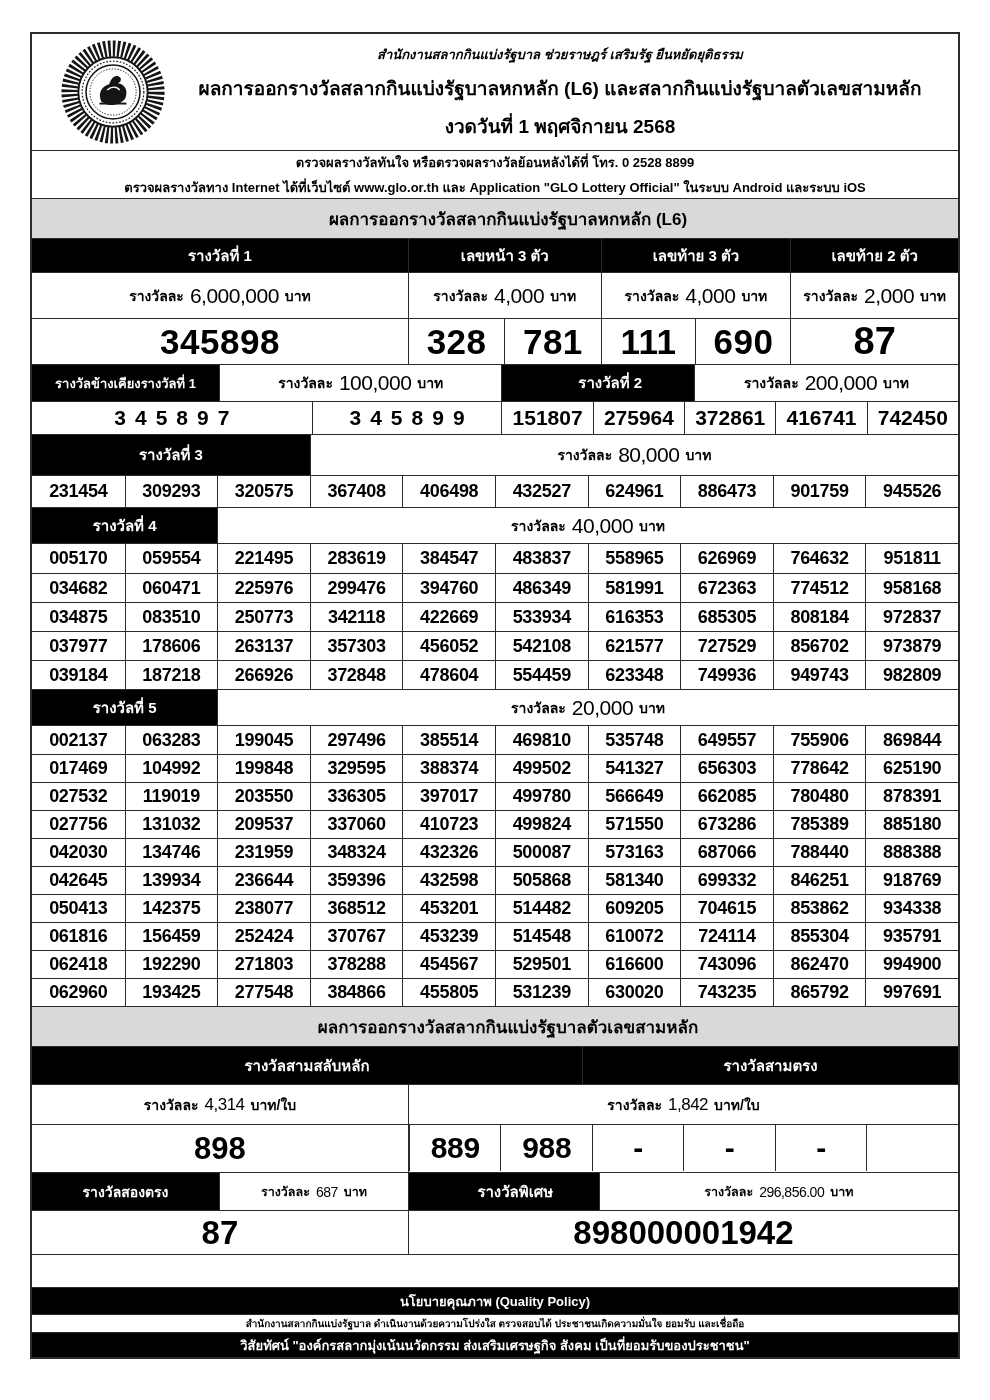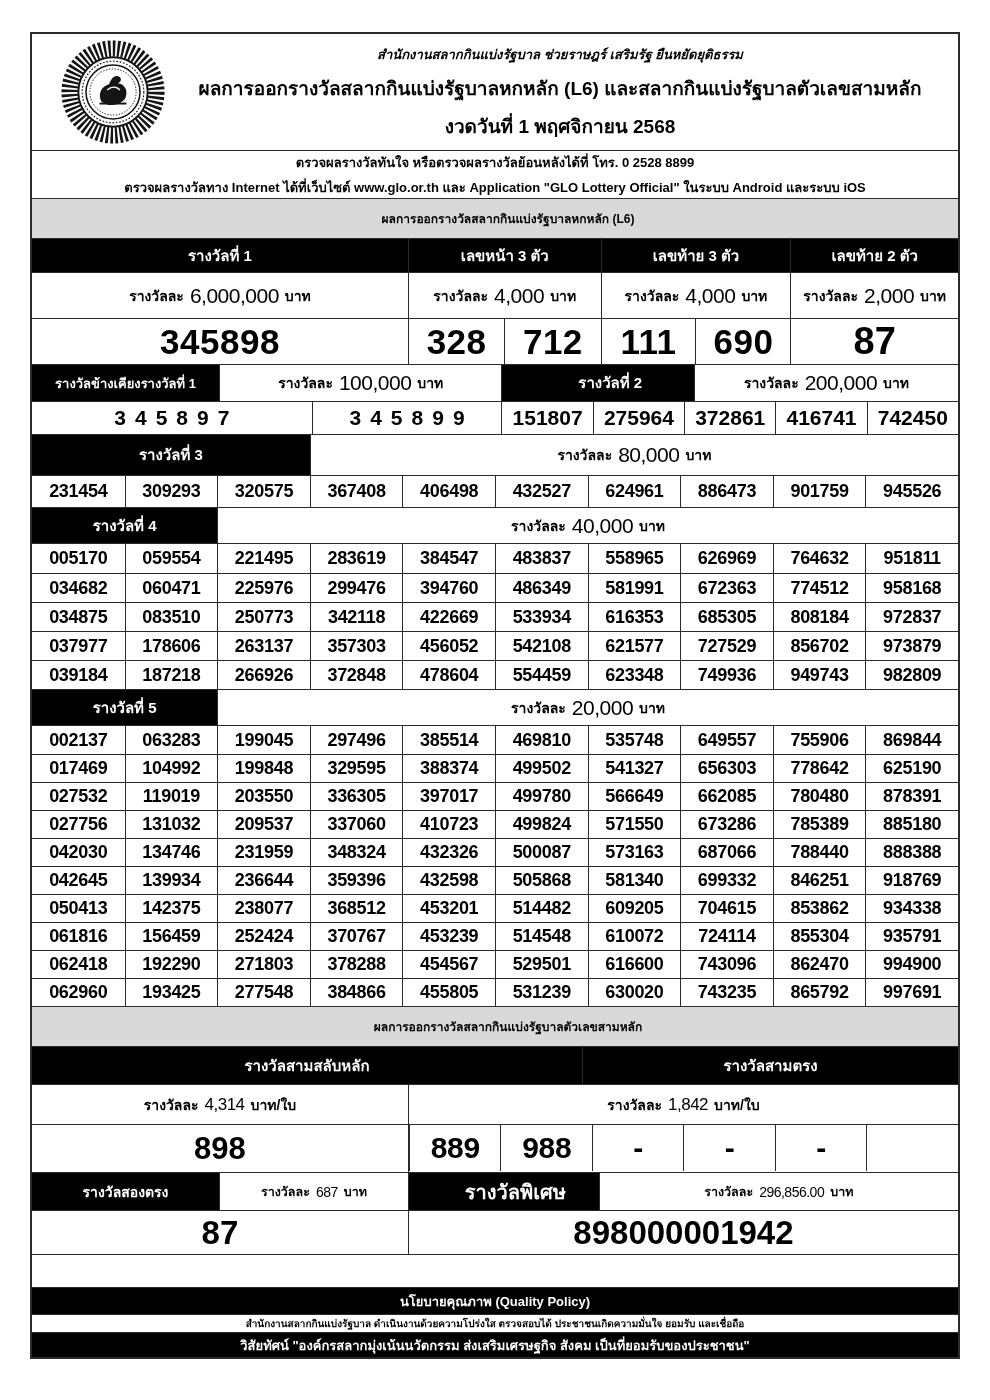--- a/index.html
+++ b/index.html
@@ -19,21 +19,21 @@
   .hdr-text { position:absolute; left:140px; right:10px; top:0; height:100%;
               display:flex; flex-direction:column; justify-content:center; align-items:center; gap:8px; }
   .tagline { font-style:italic; font-size:13px; font-weight:600; }
   .title { font-size:19px; font-weight:bold; }
   .date { font-size:19px; font-weight:bold; }
 
   .contact { flex-direction:column; display:flex; align-items:center; justify-content:center; height:48px; gap:4px; }
   .contact div { font-size:13px; font-weight:600; }
 
   .band { height:40px; background:#d9d9d9; display:flex; align-items:center; justify-content:center;
-          font-size:12px; font-weight:bold;padding-left:26px; }
+          font-size:17px; font-weight:bold;padding-left:26px; }
 
   
   .c1{width:40.6%;} .c2{width:20.8%;} .c3{width:20.5%;} .c4{width:18.1%;}
   .c2a{width:10.4%;} .c2b{width:10.4%;} .c3a{width:10.25%;} .c3b{width:10.25%;}
   .a1{width:20.2%;} .a2{width:30.5%;} .a3{width:20.8%;padding-left:24px;} .a4{width:28.5%;}
   .n1{width:30.2%;} .n2{width:20.5%;} .n5{width:9.86%;}
   .p3h{width:30%;} .p3r{width:70%;}
   .p45h{width:20%;} .p45r{width:80%;}
   .d1{width:40.6%;} .d2{width:59.4%;}
   .t1{width:20.2%;} .t2{width:20.4%;} .t3{width:20.6%;} .t4{width:38.8%;}
@@ -131,21 +131,21 @@
       <div class="cell c4 amt-cell">
         <span class="per">รางวัลละ</span>
         <span class="amt">2,000</span>
         <span class="per">บาท</span>
       </div>
     </div>
 
     <div class="row h46">
       <div class="cell c1 bignum">345898</div>
       <div class="cell c2a bignum">328</div>
-      <div class="cell c2b bignum">712</div>
+      <div class="cell c2b bignum">781</div>
       <div class="cell c3a bignum">111</div>
       <div class="cell c3b bignum">690</div>
       <div class="cell c4 bignum2">87</div>
     </div>
 
     <div class="row h37">
       <div class="cell a1 black" style="font-size:13px;">รางวัลข้างเคียงรางวัลที่ 1</div>
       <div class="cell a2 amt-cell">
         <span class="per">รางวัลละ</span>
         <span class="amt">100,000</span>
@@ -407,21 +407,21 @@
       </div>
     </div>
 
     <div class="row h38">
       <div class="cell t1 black" style="font-size:14px;">รางวัลสองตรง</div>
       <div class="cell t2 amt-cell">
         <span class="per" style="font-size:12.5px;">รางวัลละ</span>
         <span class="amt" style="font-size:14px;">687</span>
         <span class="per" style="font-size:12.5px;">บาท</span>
       </div>
-      <div class="cell t3 black" style="font-size:20px;padding-left:23px;">รางวัลพิเศษ</div>
+      <div class="cell t3 black" style="font-size:15px;padding-left:23px;">รางวัลพิเศษ</div>
       <div class="cell t4 amt-cell">
         <span class="per" style="font-size:12.5px;">รางวัลละ</span>
         <span class="amt" style="font-size:14px;">296,856.00</span>
         <span class="per" style="font-size:12.5px;">บาท</span>
       </div>
     </div>
     <div class="row h44">
       <div class="cell d1 twonum">87</div>
       <div class="cell d2 twonum">898000001942</div>
     </div>

